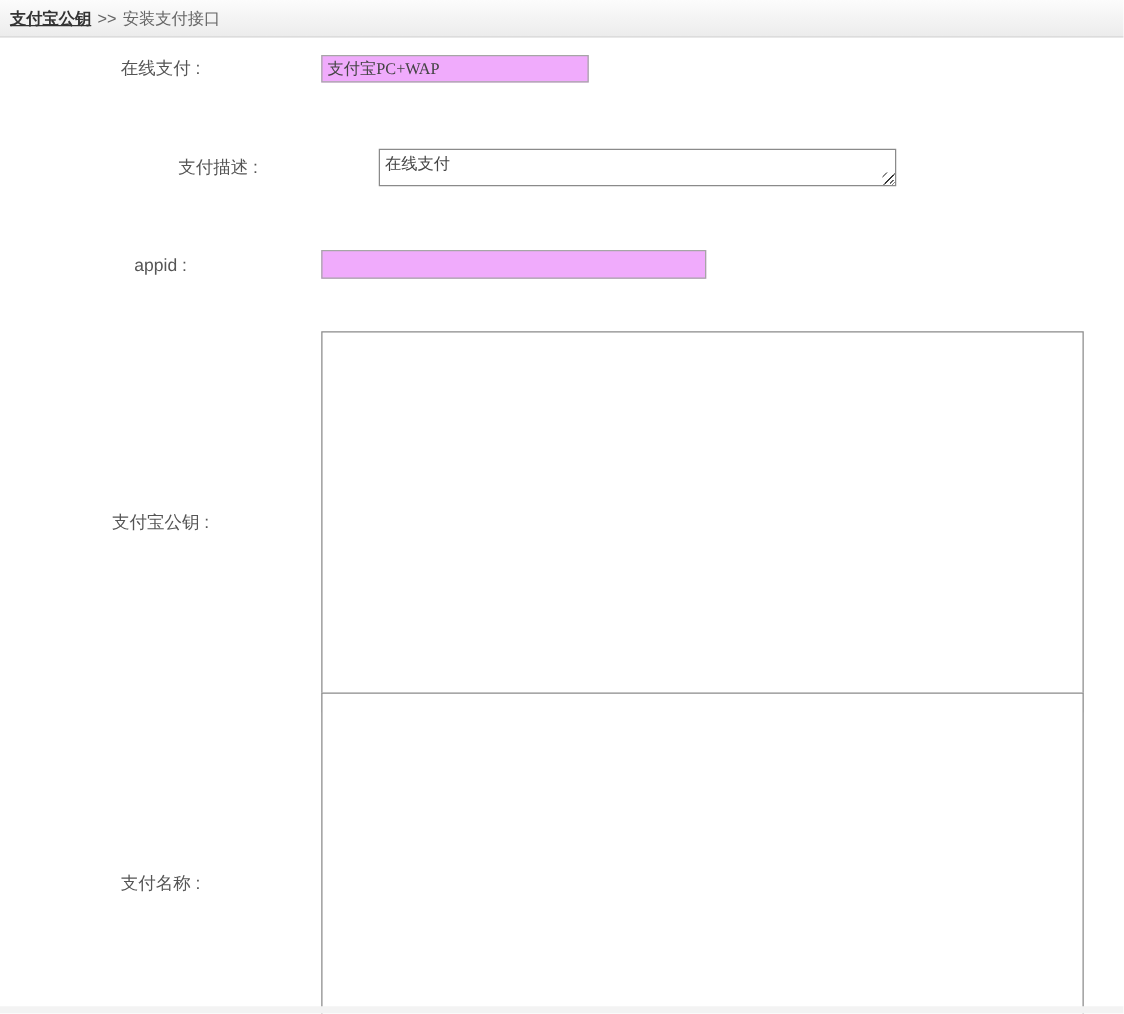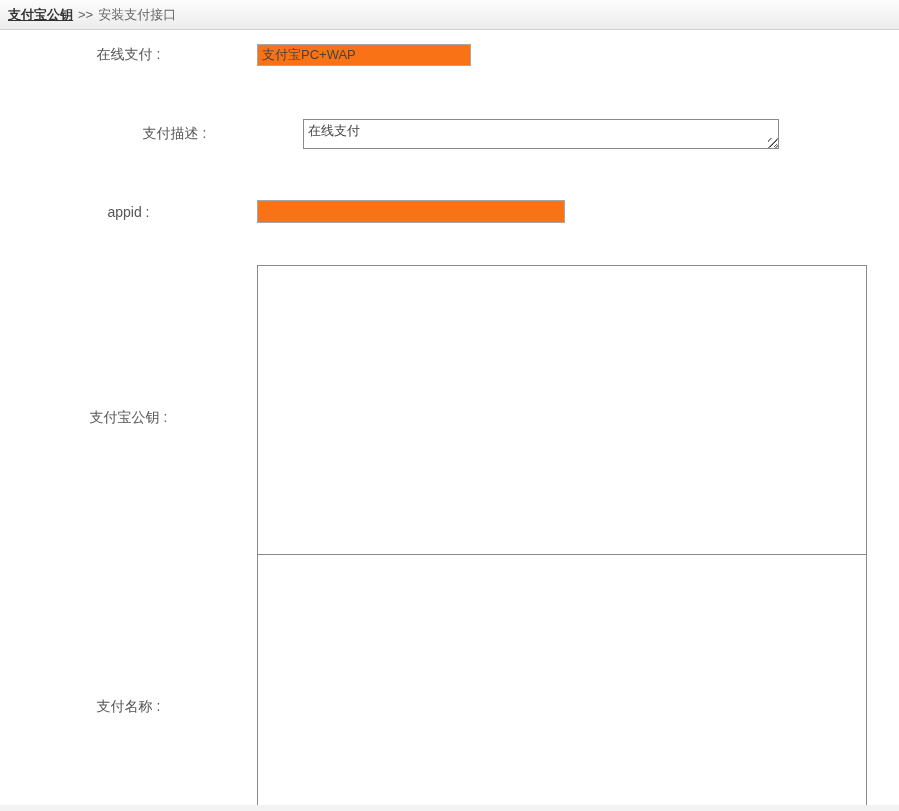--- a/index.html
+++ b/index.html
@@ -40,40 +40,40 @@
   }
   .row-name  { top:44px;  height:22px; }
   .row-desc  { top:119px; height:30px;margin-left:46px; }
   .row-appid { top:200px; height:23px; }
   .row-pub   { top:237px; height:361px; }
   .row-priv  { top:554px; height:305px; }
 
   .text-input {
     height:22px;
     border:1px solid #a6a6a6;
-    background:#f97316;
-    font-family:Liberation Sans, sans-serif;
+    background:#f0abfc;
+    font-family:Liberation Serif, serif;
     font-size:13px; color:#444444;
     padding:0 4px;
     outline:none;
   }
   .input-name  { width:214px; }
   .input-appid { width:308px; height:23px; }
 
   .ta {
     border:1px solid #8a8a8a;
     background:#ffffff;
     font-family:"Liberation Sans", sans-serif;
     font-size:13px; color:#444444;
     padding:2px 4px;
     resize:both;
     outline:none;
     overflow:auto;
   }
-  .ta-desc { width:476px; height:30px; }
+  .ta-desc { width:414px; height:30px; }
   .ta-big  { width:610px; height:305px; }
 
   
   .ta {
     background-image:repeating-linear-gradient(135deg,
       transparent 0 2px, #8a8a8a 2px 3px, transparent 3px 5px);
     background-size:10px 10px;
     background-position:right bottom;
     background-repeat:no-repeat;
   }

